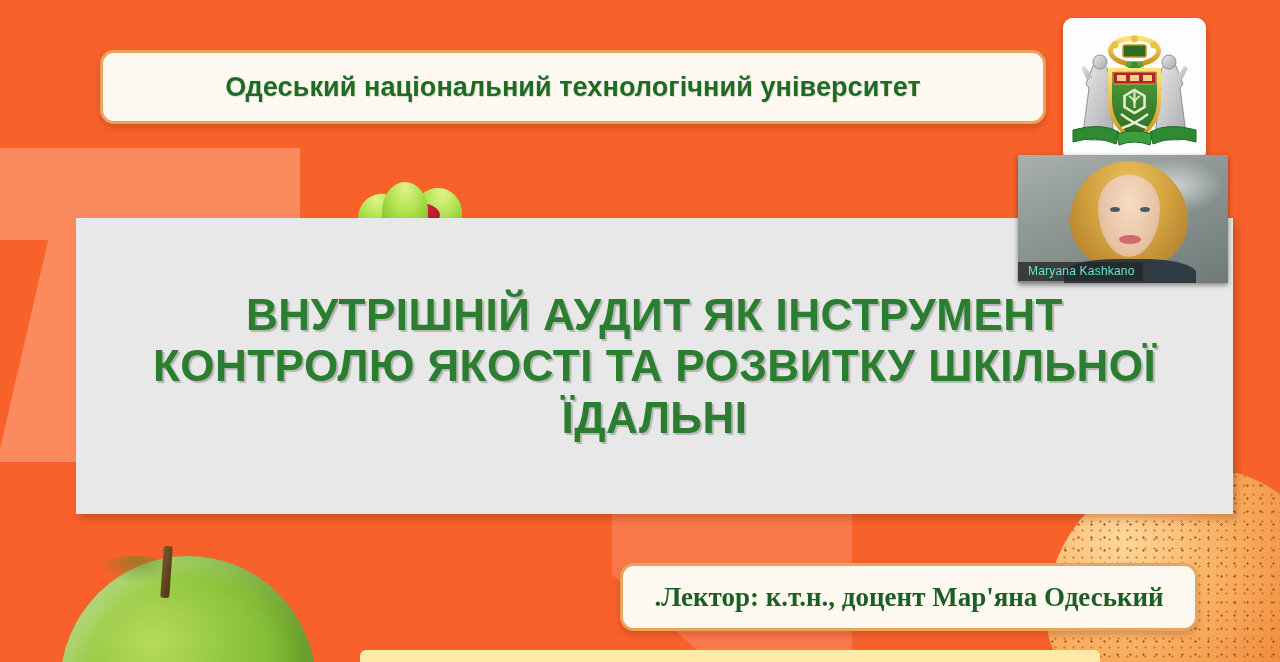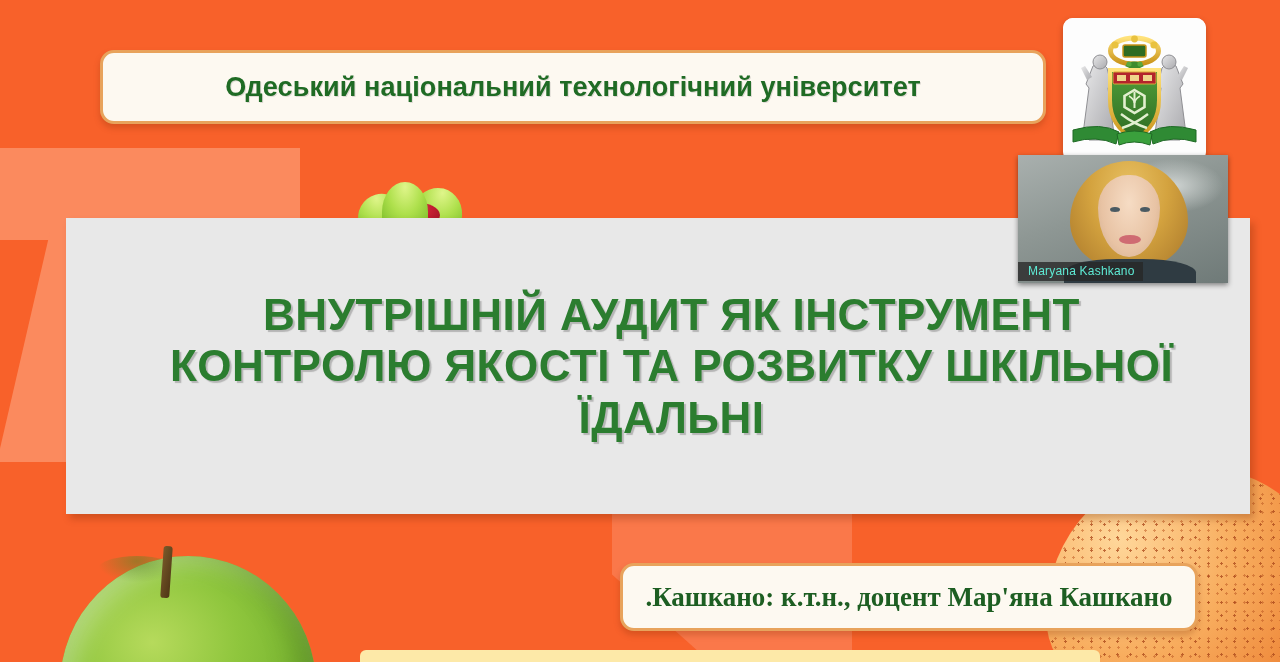--- a/index.html
+++ b/index.html
@@ -156,30 +156,29 @@
     font-size: 27px;
     font-weight: bold;
     letter-spacing: .1px;
     white-space: nowrap;
     text-shadow: 1px 1px 0 rgba(0,0,0,.12);
   }
 
   
   .content-panel {
     position: absolute;
-    left: 66px;
+    left: 76px;
     top: 218px;
     width: 1157px;
     height: 296px;
     background: #e8e8e8;
     box-shadow: 4px 5px 7px rgba(110,35,0,.28);
     display: flex;
     align-items: center;
     justify-content: center;
-    padding-left: 27px;
   }
   .slide-title {
     color: #2b7d2f;
     font-size: 44px;
     line-height: 1.16;
     font-weight: bold;
     text-align: center;
     letter-spacing: .5px;
     text-shadow: 2px 2px 1px rgba(120,120,120,.45);
     padding: 0 40px;
@@ -315,21 +314,21 @@
 
   <div class="content-panel">
     <div class="slide-title">ВНУТРІШНІЙ АУДИТ ЯК ІНСТРУМЕНТ КОНТРОЛЮ ЯКОСТІ ТА РОЗВИТКУ ШКІЛЬНОЇ ЇДАЛЬНІ</div>
   </div>
 
   <div class="apple"></div>
   <div class="apple-dimple"></div>
   <div class="apple-stem"></div>
 
   <div class="lecturer-banner">
-    <span class="txt">.Кашкано: к.т.н., доцент Мар'яна Кашкано</span>
+    <span class="txt">.Лектор: к.т.н., доцент Мар'яна Одеський</span>
   </div>
 
   <div class="logo-card">
     <svg class="crest" viewBox="0 0 143 143">
       <defs>
         <linearGradient id="gshield" x1="0" y1="0" x2="0" y2="1">
           <stop offset="0" stop-color="#4f9e3a"></stop>
           <stop offset="1" stop-color="#2e6b22"></stop>
         </linearGradient>
         <linearGradient id="ggold" x1="0" y1="0" x2="0" y2="1">

